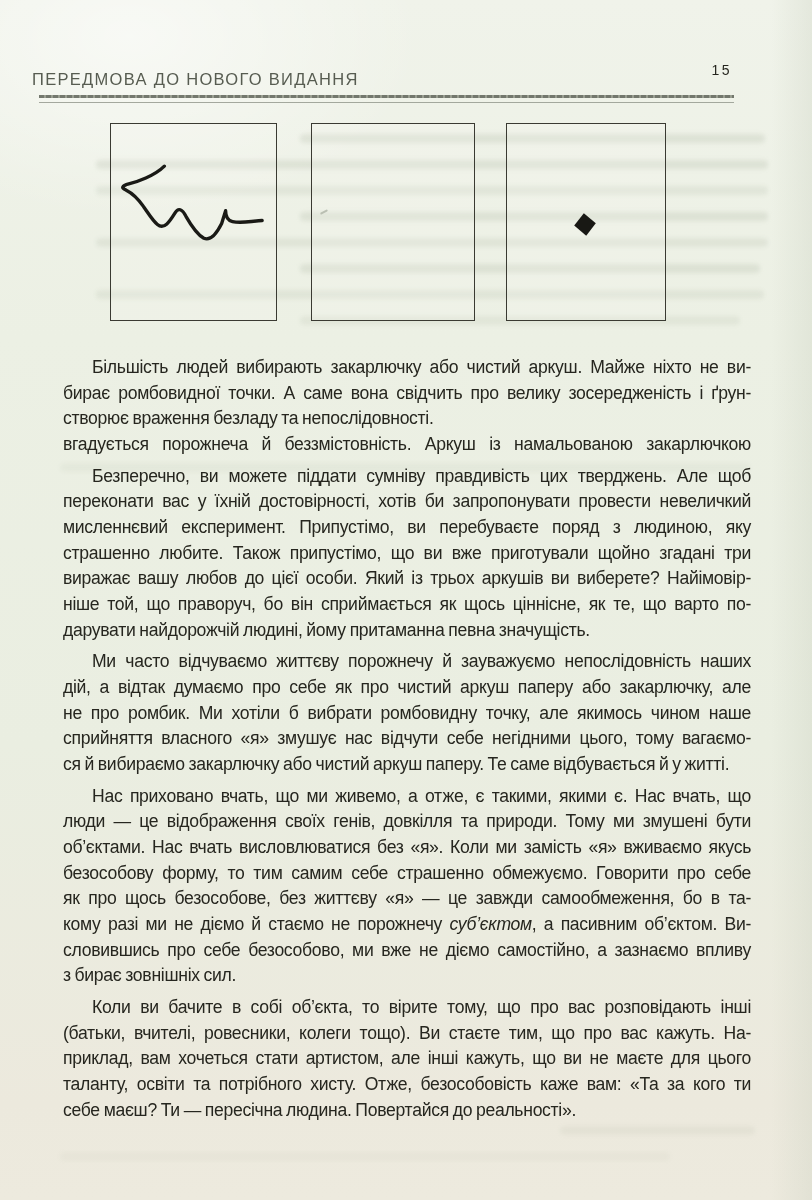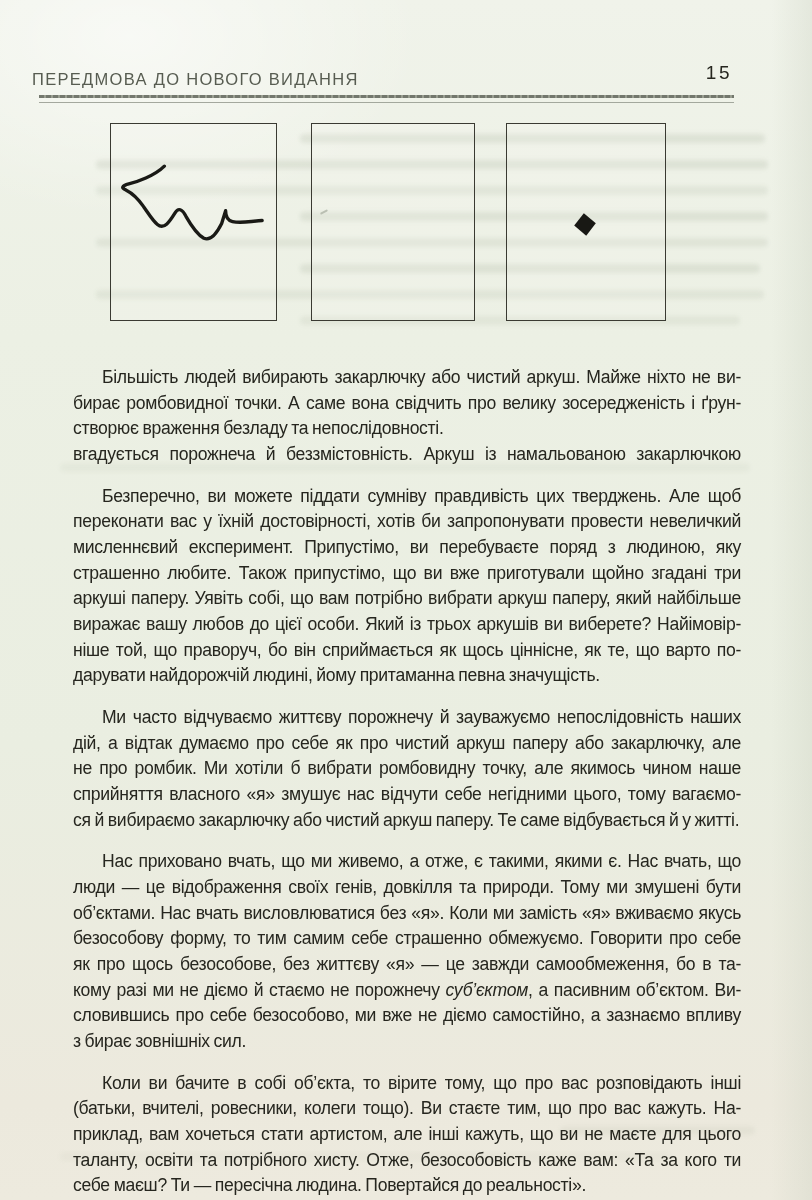--- a/index.html
+++ b/index.html
@@ -13,21 +13,21 @@
       linear-gradient(180deg,#f0f3ea 0%, #ecf0e4 28%, #eaeee1 62%, #ece9dd 92%, #edeade 100%);
   }
   
   .header-title{
     position:absolute;left:32px;top:70px;
     font-size:16.5px;line-height:18px;letter-spacing:1.3px;
     color:#575c51;white-space:nowrap;
   }
   .page-number{
     position:absolute;right:80px;top:62px;
-    font-size:19px;letter-spacing:2.5px;color:#26261f;
+    font-size:14px;letter-spacing:2.5px;color:#26261f;
   }
   .rule-thick{
     position:absolute;left:39px;top:95px;width:695px;height:3px;
     background:repeating-linear-gradient(90deg,#5d6257 0 5px,#8a8f81 5px 7px);
     opacity:.85;
   }
   .rule-thin{
     position:absolute;left:39px;top:102px;width:695px;height:1px;
     background:#90958a;opacity:.8;
   }
@@ -42,21 +42,21 @@
   .bleed{position:absolute;height:9px;background:rgba(143,156,130,0.17);
          filter:blur(2px);border-radius:5px;}
   .scratch{position:absolute;left:320px;top:211px;width:8px;height:2px;
            background:#99a091;transform:rotate(-28deg);border-radius:2px;opacity:.75;}
   
   .body-text{
     position:absolute;left:57px;top:349px;width:700px;
     font-size:17.6px;color:#26261f;
     letter-spacing:-0.3px;word-spacing:-0.8px;
   }
-  .para{margin:16px;}
+  .para{margin:6px;}
   .line{
     height:25.68px;line-height:25.68px;
     white-space:nowrap;
     text-align:justify;text-align-last:justify;
   }
   .line.first{text-indent:29px;}
   .line.last{text-align-last:left;}
   .line em{}
 </style>
 </head>
@@ -108,21 +108,20 @@
       <div class="line first"><span>Більшість людей вибирають закарлючку або чистий аркуш. Майже ніхто не ви-</span></div>
       <div class="line"><span>бирає ромбовидної точки. А саме вона свідчить про велику зосередженість і ґрун-</span></div>
       <div class="line last"><span>створює враження безладу та непослідовності.</span></div>
       <div class="line"><span>вгадується порожнеча й беззмістовність. Аркуш із намальованою закарлючкою</span></div>
     </div>
     <div class="para">
       <div class="line first"><span>Безперечно, ви можете піддати сумніву правдивість цих тверджень. Але щоб</span></div>
       <div class="line"><span>переконати вас у їхній достовірності, хотів би запропонувати провести невеличкий</span></div>
       <div class="line"><span>мисленнєвий експеримент. Припустімо, ви перебуваєте поряд з людиною, яку</span></div>
       <div class="line"><span>страшенно любите. Також припустімо, що ви вже приготували щойно згадані три</span></div>
-      <div class="line"><span>аркуші паперу. Уявіть собі, що вам потрібно вибрати аркуш паперу, який найбільше</span></div>
       <div class="line"><span>виражає вашу любов до цієї особи. Який із трьох аркушів ви виберете? Найімовір-</span></div>
       <div class="line"><span>ніше той, що праворуч, бо він сприймається як щось ціннісне, як те, що варто по-</span></div>
       <div class="line last"><span>дарувати найдорожчій людині, йому притаманна певна значущість.</span></div>
     </div>
     <div class="para">
       <div class="line first"><span>Ми часто відчуваємо життєву порожнечу й зауважуємо непослідовність наших</span></div>
       <div class="line"><span>дій, а відтак думаємо про себе як про чистий аркуш паперу або закарлючку, але</span></div>
       <div class="line"><span>не про ромбик. Ми хотіли б вибрати ромбовидну точку, але якимось чином наше</span></div>
       <div class="line"><span>сприйняття власного «я» змушує нас відчути себе негідними цього, тому вагаємо-</span></div>
       <div class="line last"><span>ся й вибираємо закарлючку або чистий аркуш паперу. Те саме відбувається й у житті.</span></div>

